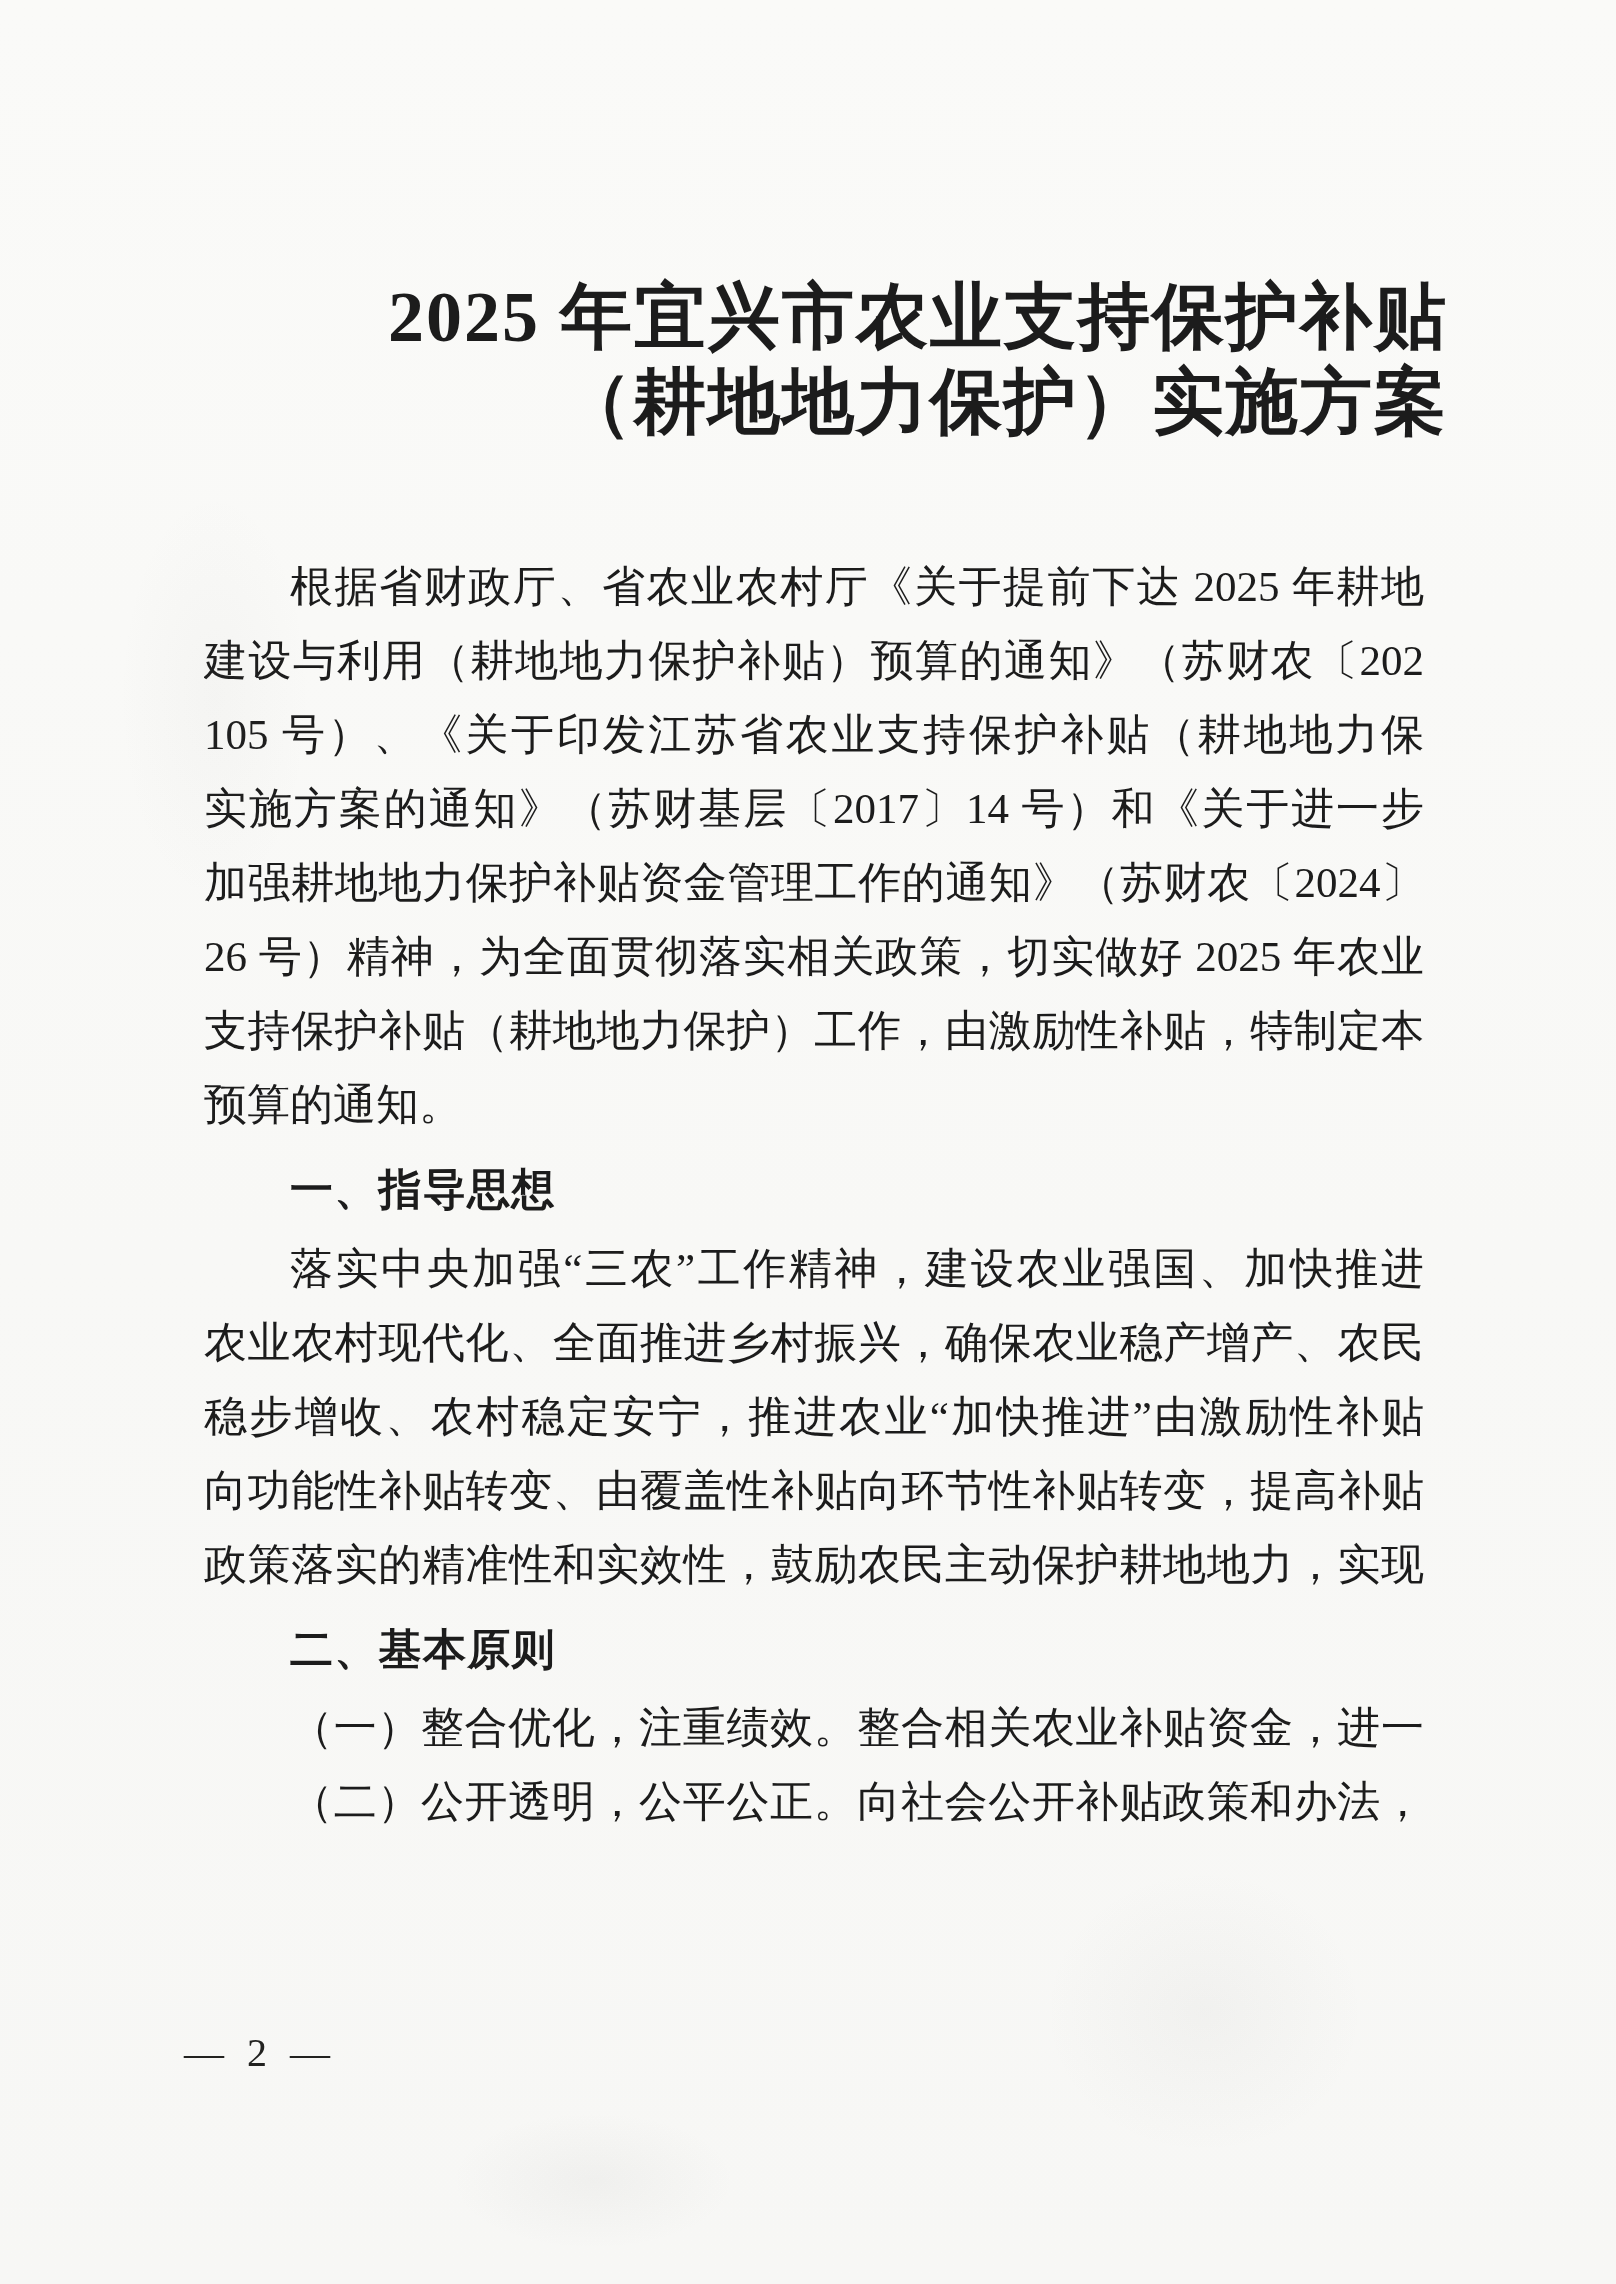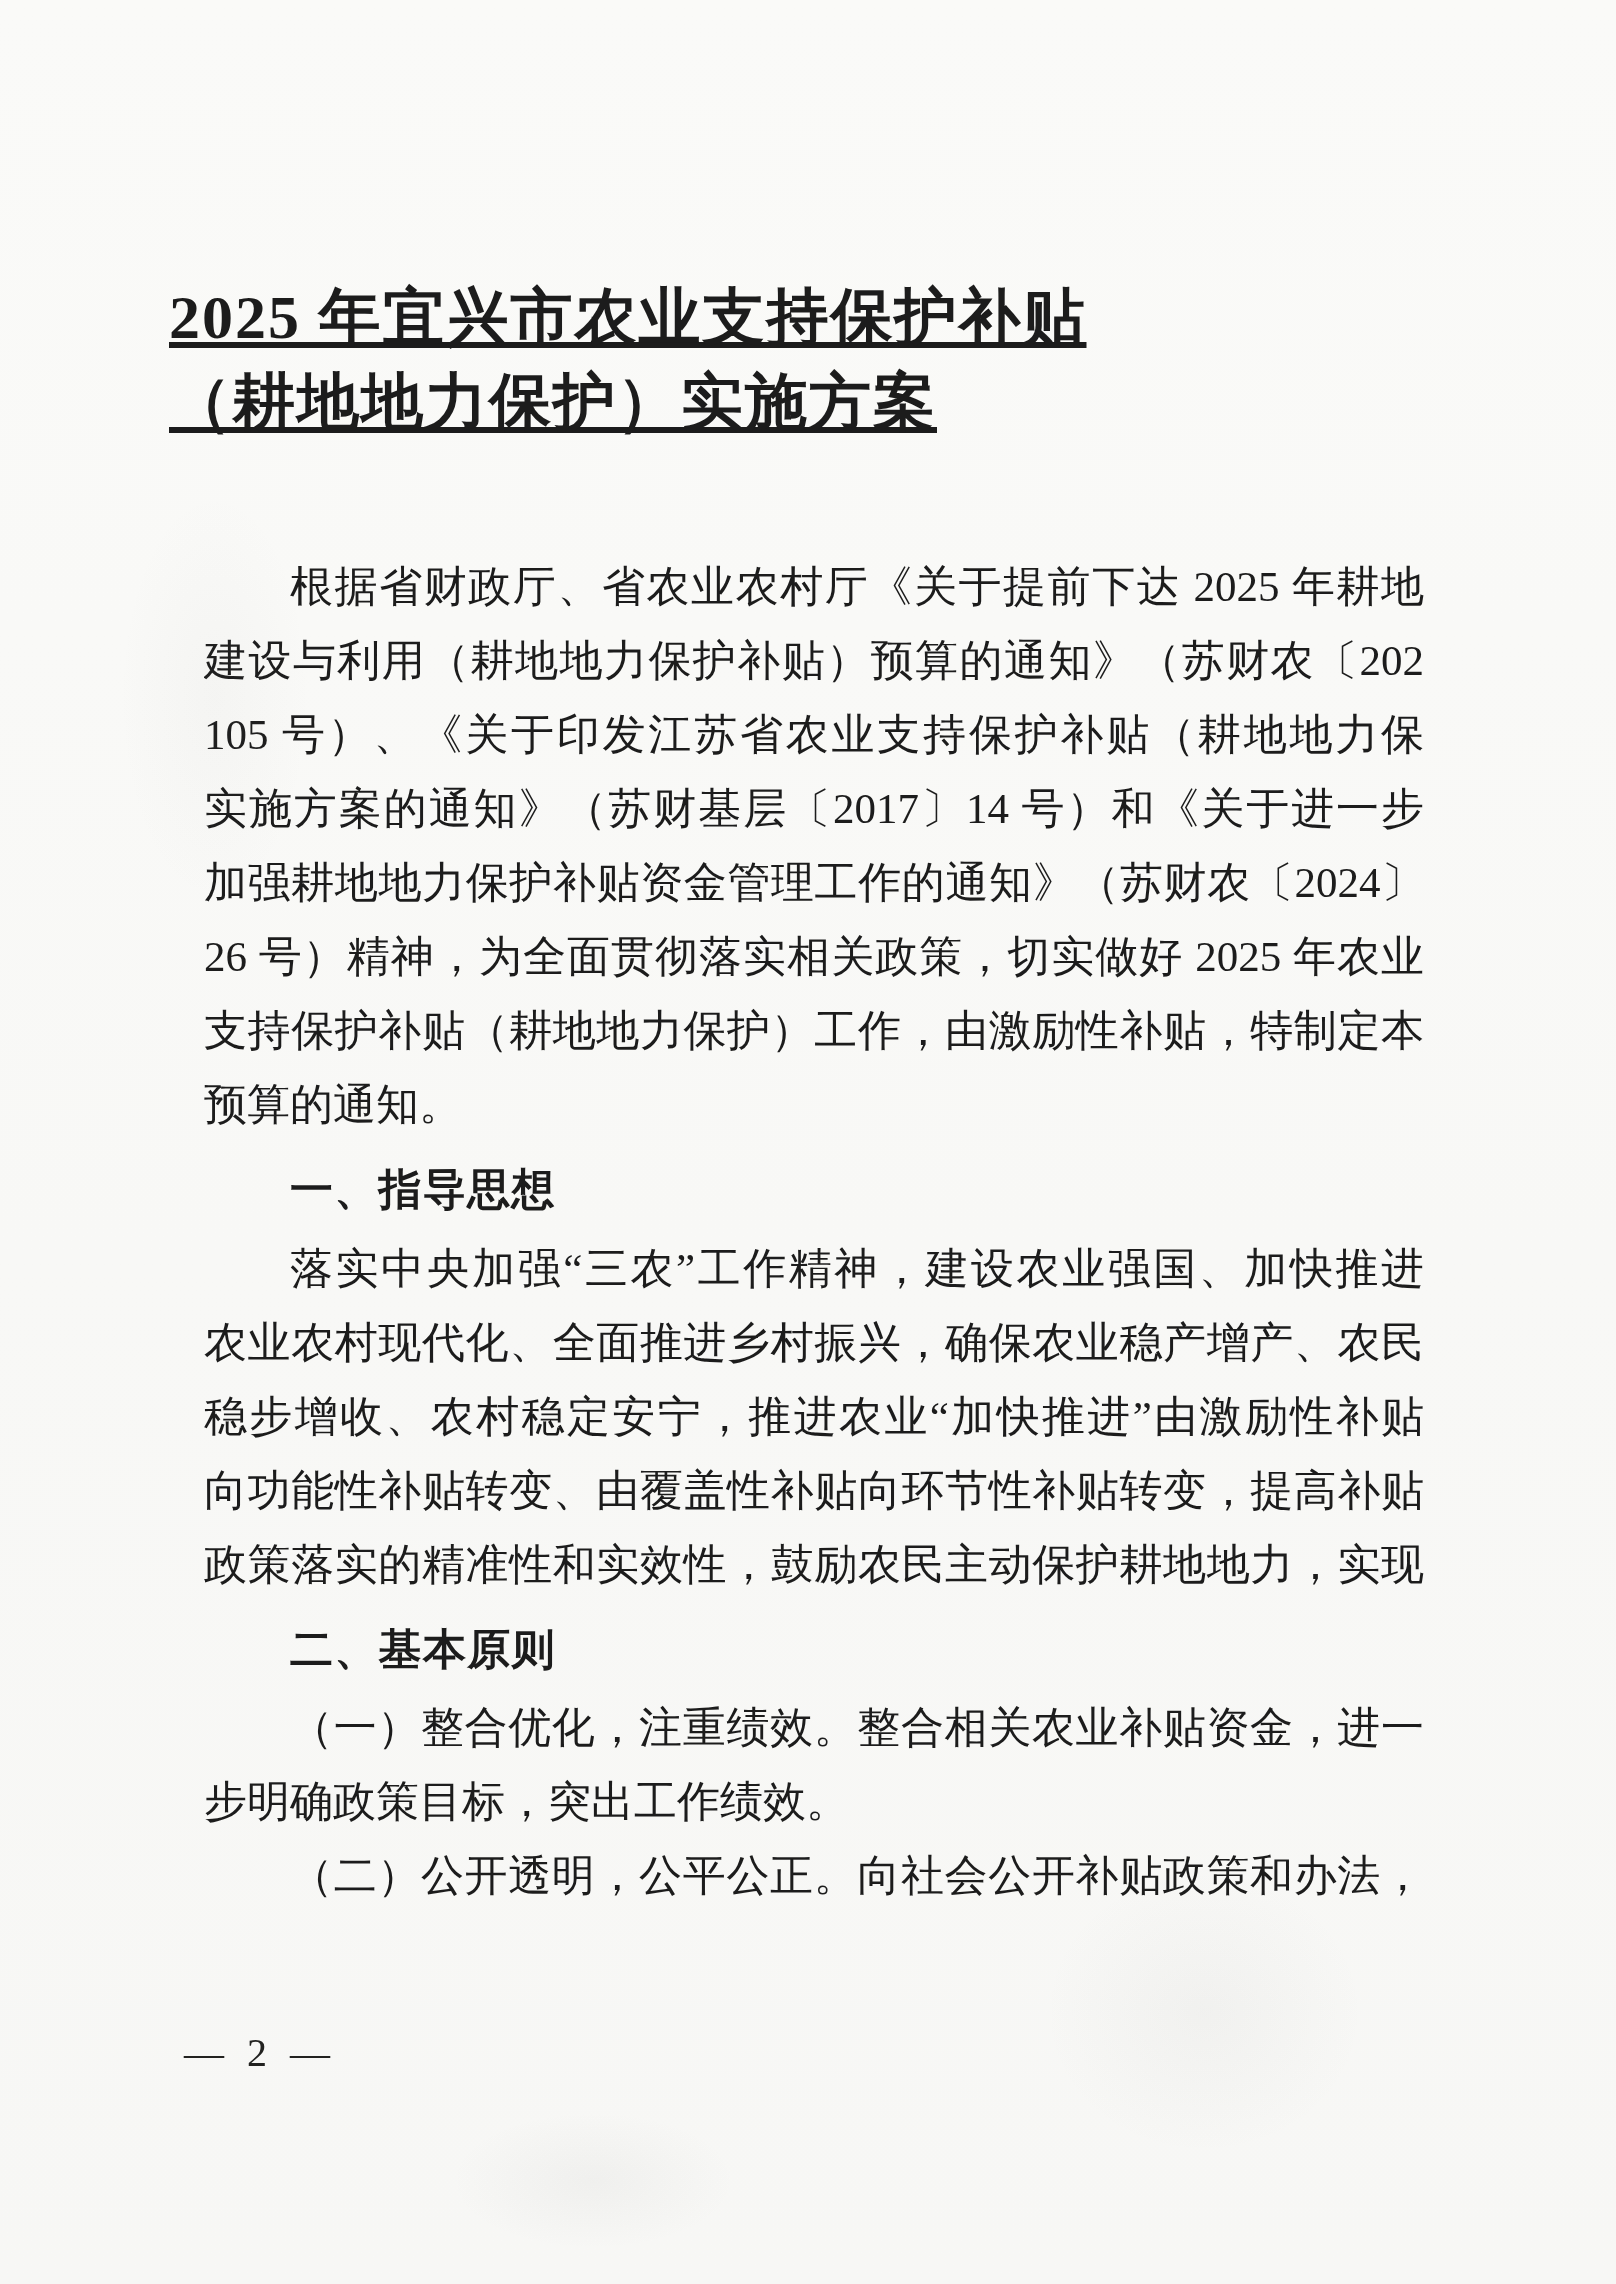--- a/index.html
+++ b/index.html
@@ -30,26 +30,25 @@
   .smudge-2 {
     left: 391px; top: 2083px; width: 404px; height: 195px;
     background: radial-gradient(closest-side, rgba(120,120,118,0.06), rgba(120,120,118,0.0) 70%);
   }
   .smudge-3 {
     left: 78px; top: 404px; width: 273px; height: 586px;
     background: radial-gradient(closest-side, rgba(130,130,128,0.04), rgba(130,130,128,0.0) 70%);
   }
   .doc-title {
     margin: 275px 169px 0 169px;
-    text-align: left;
+    text-align: right;
     font-weight: 700;
-    font-size: 62px;
+    font-size: 72px;
     line-height: 85px;
     letter-spacing: 2px;
-    text-decoration: underline;
   }
   .doc-body {
     margin: 105px 193px 0 204px;
   }
   .line {
     height: 74px;
     line-height: 74px;
     font-size: 43px;
     overflow: hidden;
     white-space: nowrap;
@@ -106,20 +105,19 @@
       <div class="line fill">支持保护补贴（耕地地力保护）工作，由激励性补贴，特制定本</div>
       <div class="line">预算的通知。</div>
       <div class="line heading indent">一、指导思想</div>
       <div class="line fill indent">落实中央加强“三农”工作精神，建设农业强国、加快推进</div>
       <div class="line fill">农业农村现代化、全面推进乡村振兴，确保农业稳产增产、农民</div>
       <div class="line fill">稳步增收、农村稳定安宁，推进农业“加快推进”由激励性补贴</div>
       <div class="line fill">向功能性补贴转变、由覆盖性补贴向环节性补贴转变，提高补贴</div>
       <div class="line fill">政策落实的精准性和实效性，鼓励农民主动保护耕地地力，实现</div>
       <div class="line heading indent">二、基本原则</div>
       <div class="line fill indent">（一）整合优化，注重绩效。整合相关农业补贴资金，进一</div>
-      <div class="line">步明确政策目标，突出工作绩效。</div>
       <div class="line fill indent">（二）公开透明，公平公正。向社会公开补贴政策和办法，</div>
     </main>
 
   <footer class="page-number">— 2 —</footer>
 
 </div>
 
 
 </body></html>

